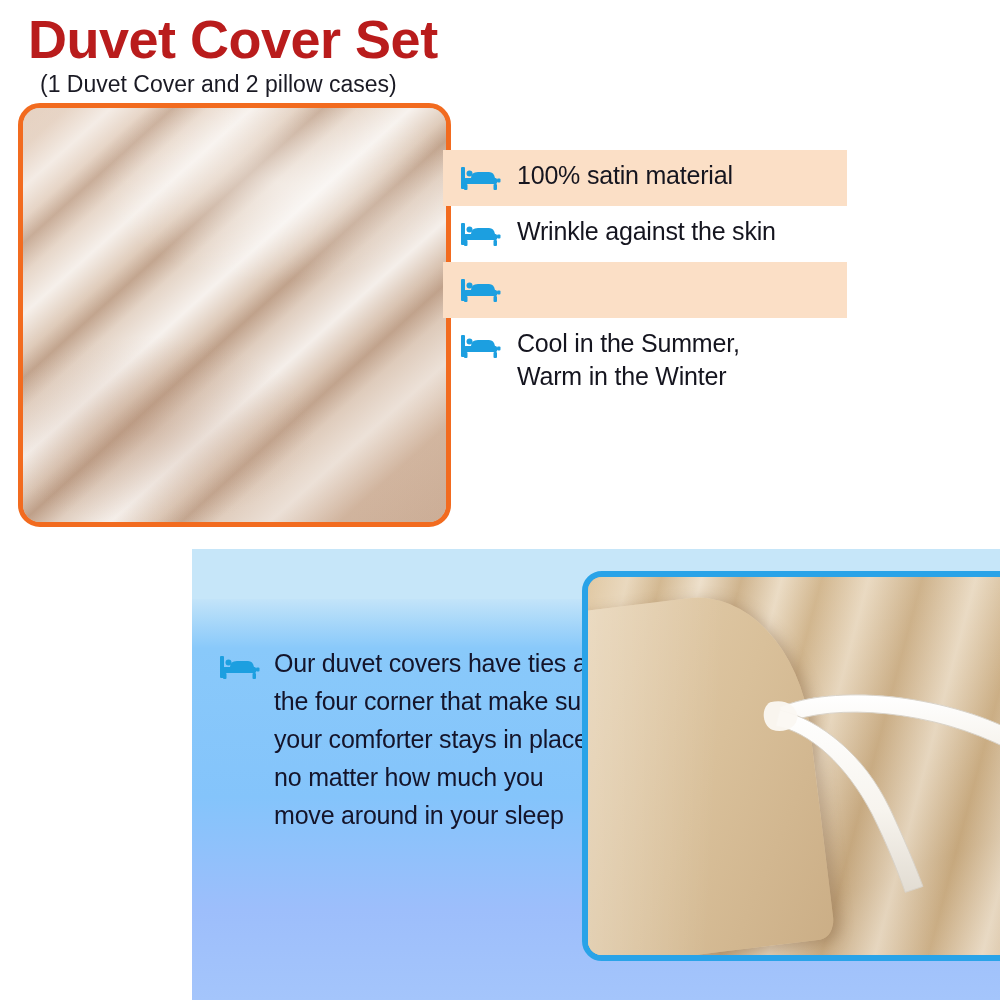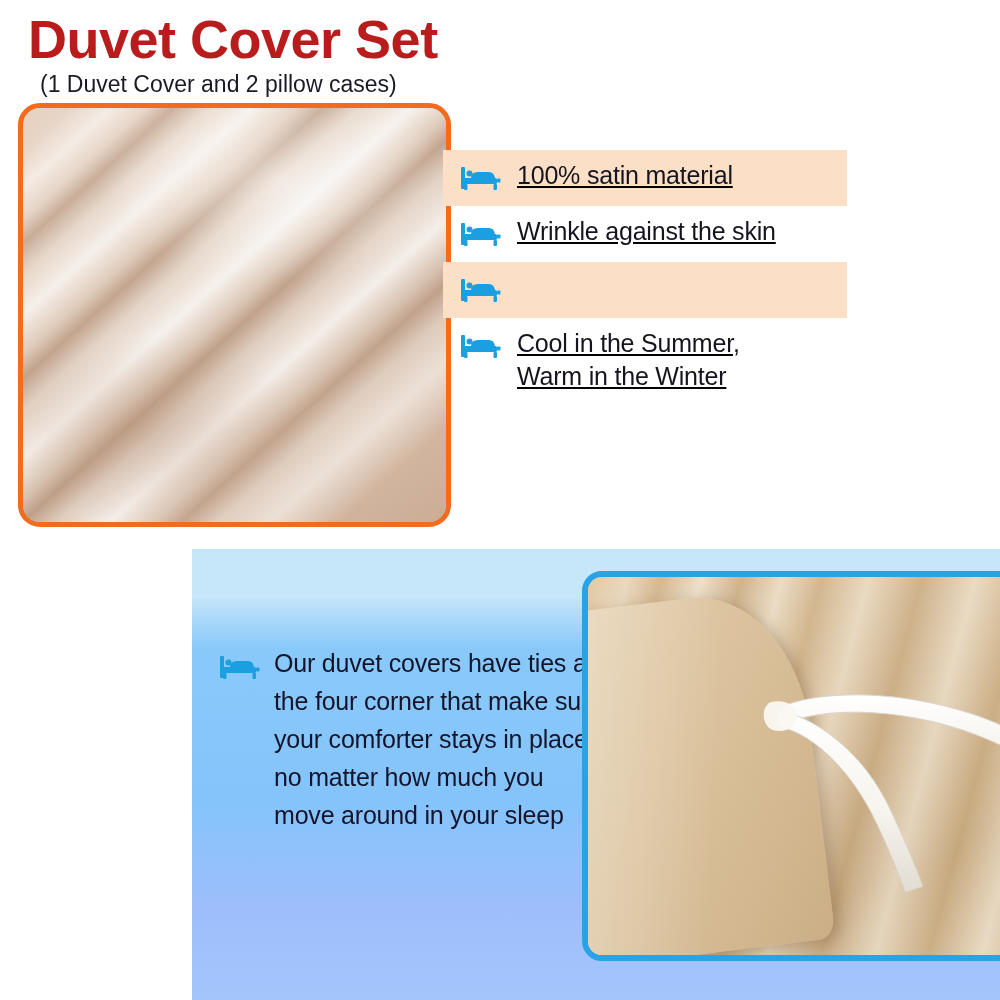--- a/index.html
+++ b/index.html
@@ -69,21 +69,20 @@
     position:absolute;inset:0;
     background:
       radial-gradient(ellipse 70% 40% at 60% 18%, rgba(255,255,255,0.45), rgba(255,255,255,0) 60%),
       radial-gradient(ellipse 60% 35% at 30% 78%, rgba(180,140,115,0.25), rgba(255,255,255,0) 65%);
   }
 
   
   .features{
     position:absolute;left:443px;top:150px;
     width:404px;
-    text-decoration:underline;
   }
   .feature-row{
     position:relative;
     display:flex;align-items:flex-start;
     padding:9px 0 9px 18px;
     box-sizing:border-box;
     min-height:56px;
   }
   .feature-row.band{background:#FBDFC6;}
   .feature-row .bed-icon{

